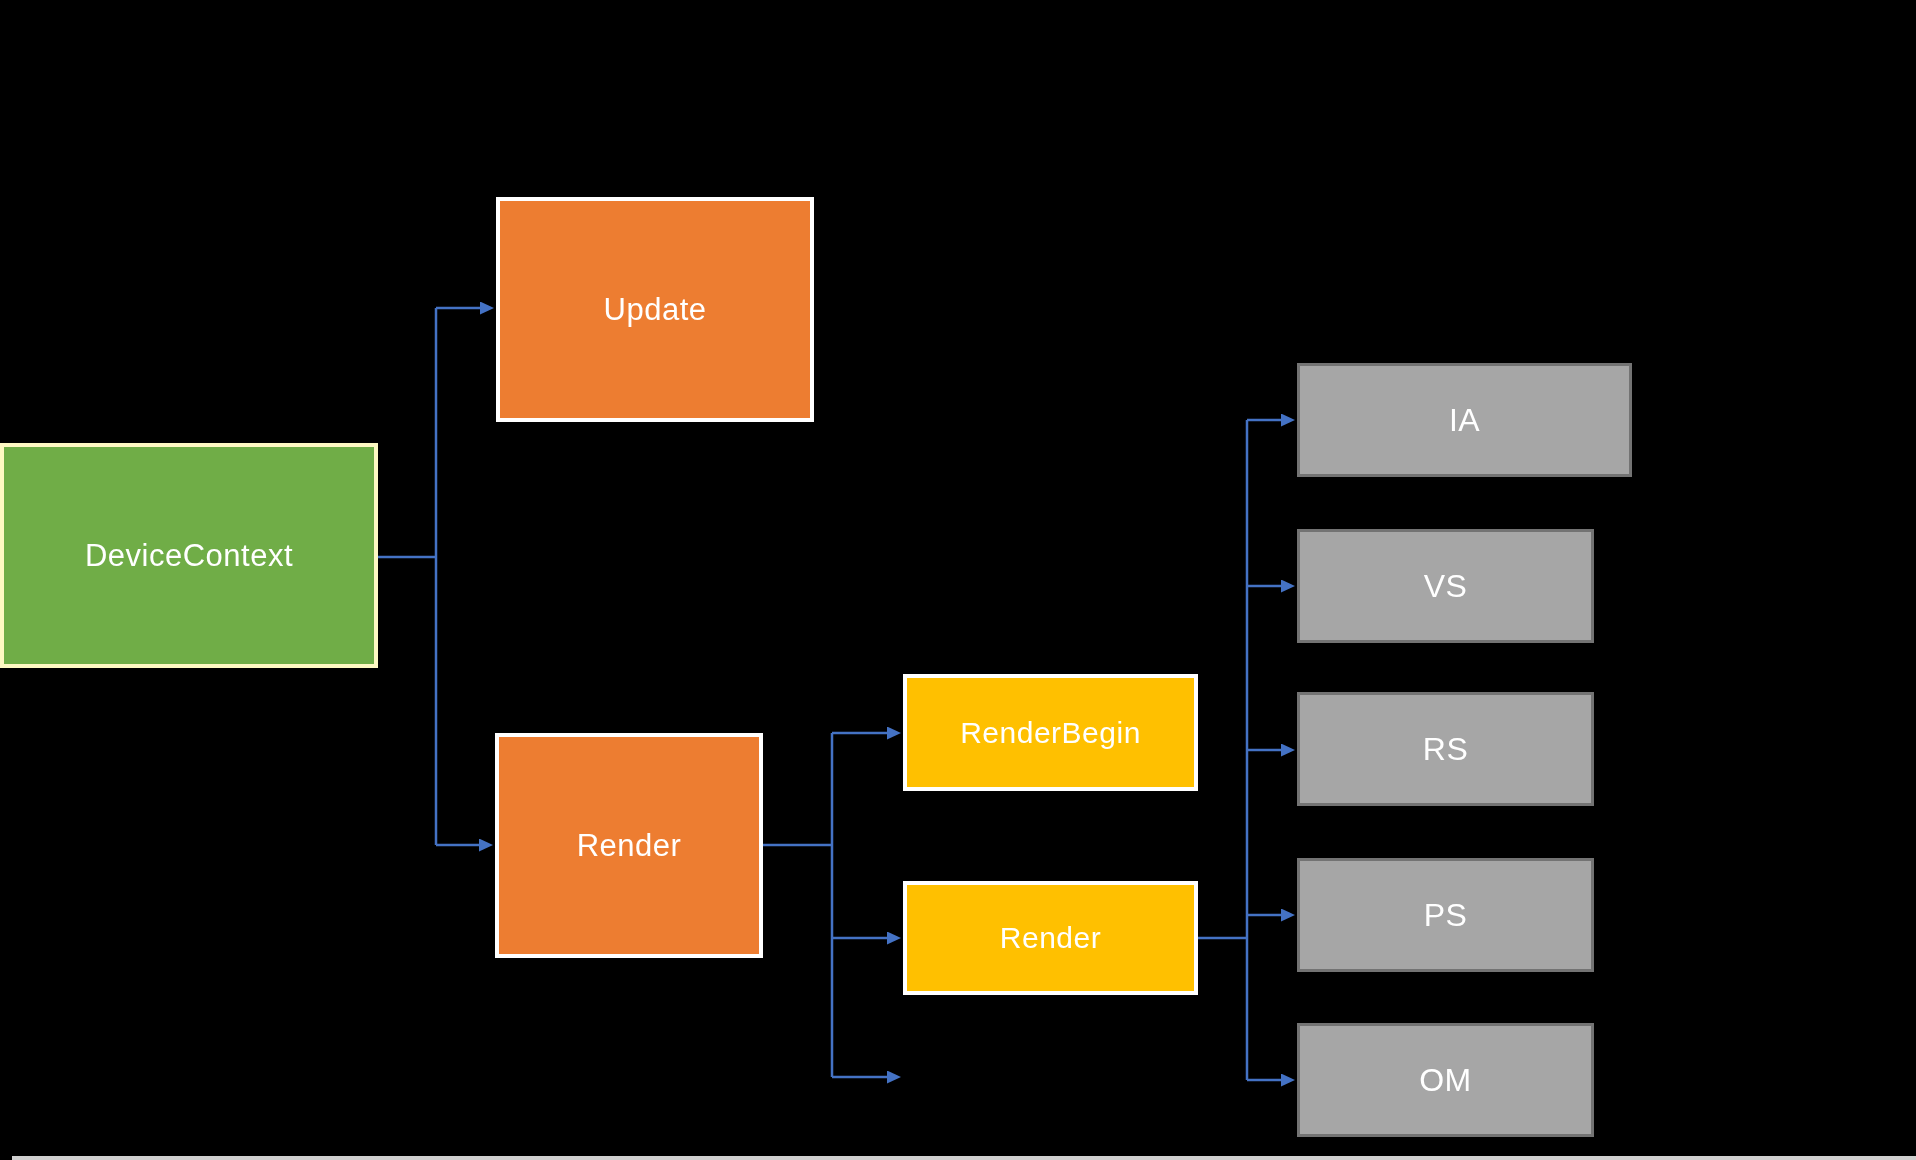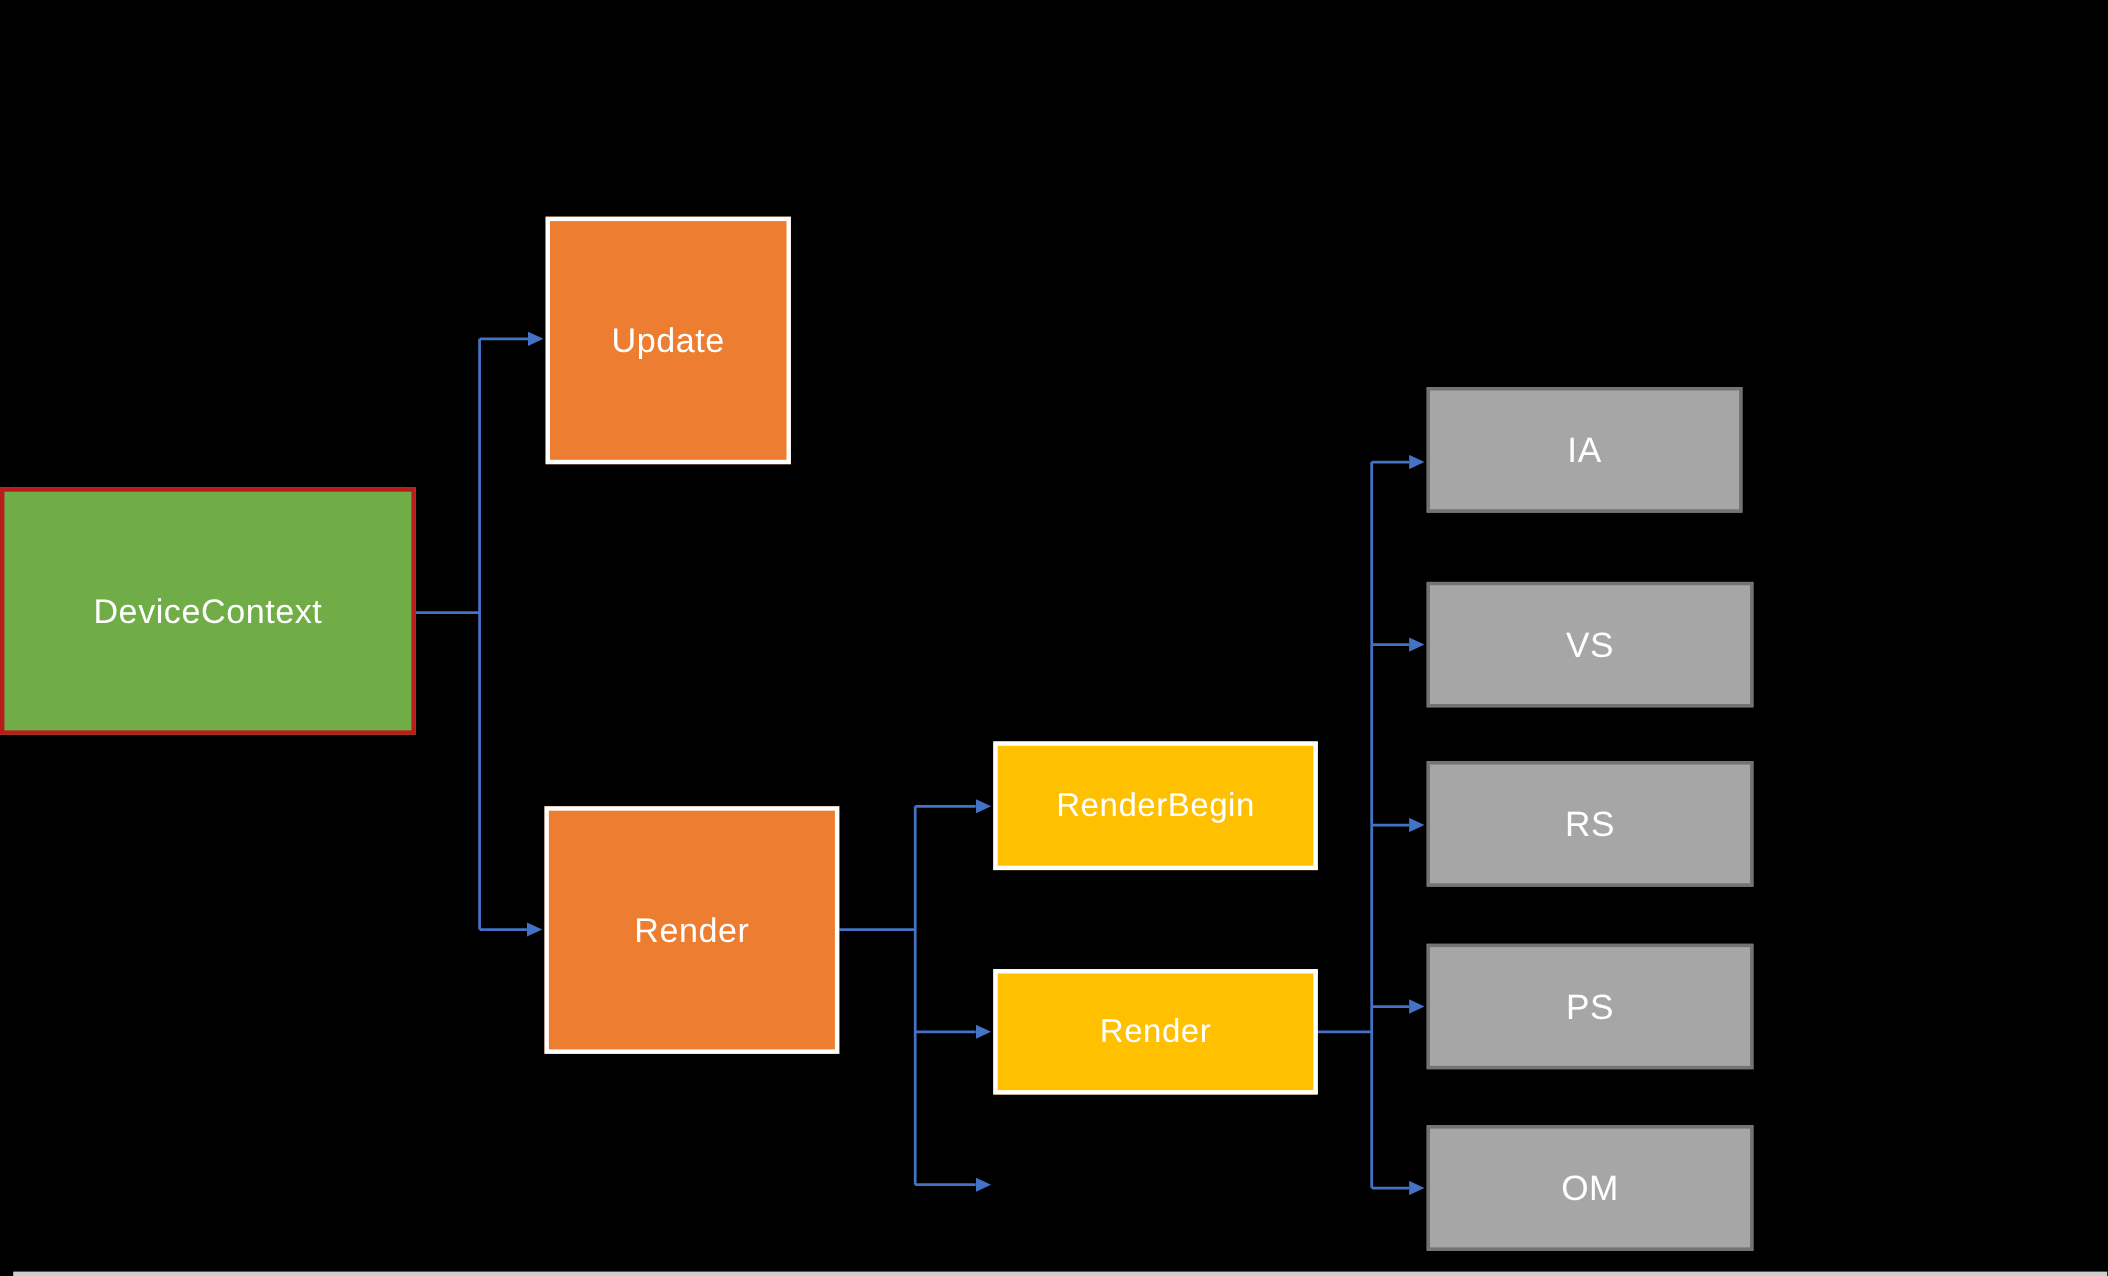--- a/index.html
+++ b/index.html
@@ -30,33 +30,33 @@
     position: absolute;
     z-index: 2;
     display: flex;
     align-items: center;
     justify-content: center;
     color: #ffffff;
     box-sizing: border-box;
     font-weight: 400;
     letter-spacing: 0.5px;
   }
-  .node-green  { background: #70AD47; border: 4px solid #b91c1c; font-size: 31px; }
+  .node-green  { background: #70AD47; border: 4px solid #fef9c3; font-size: 31px; }
   .node-orange { background: #ED7D31; border: 4px solid #ffffff; font-size: 31px; }
   .node-yellow { background: #FFC000; border: 4px solid #ffffff; font-size: 30px; }
   .node-gray   { background: #A6A6A6; border: 3px solid #737373; font-size: 32px; }
 
   
   #node-device-context { left: 0px;    top: 443px;  width: 378px; height: 225px; }
-  #node-update         { left: 496px;  top: 197px;  width: 223px; height: 225px; align-items: center; }
+  #node-update         { left: 496px;  top: 197px;  width: 318px; height: 225px; align-items: center; }
   #node-render         { left: 495px;  top: 733px;  width: 268px; height: 225px; }
   #node-render-begin   { left: 903px;  top: 674px;  width: 295px; height: 117px; }
   #node-render-call    { left: 903px;  top: 881px;  width: 295px; height: 114px; }
   #node-render-end     { left: 903px;  top: 1019px; width: 295px; height: 115px; }
-  #node-ia             { left: 1297px; top: 352px;  width: 287px; height: 114px; }
+  #node-ia             { left: 1297px; top: 363px;  width: 335px; height: 114px; }
   #node-vs             { left: 1297px; top: 529px;  width: 297px; height: 114px; }
   #node-rs             { left: 1297px; top: 692px;  width: 297px; height: 114px; }
   #node-ps             { left: 1297px; top: 858px;  width: 297px; height: 114px; }
   #node-om             { left: 1297px; top: 1023px; width: 297px; height: 114px; justify-content: center; }
 
   #bottom-strip {
     position: absolute;
     left: 12px;
     right: 0;
     bottom: 0;

